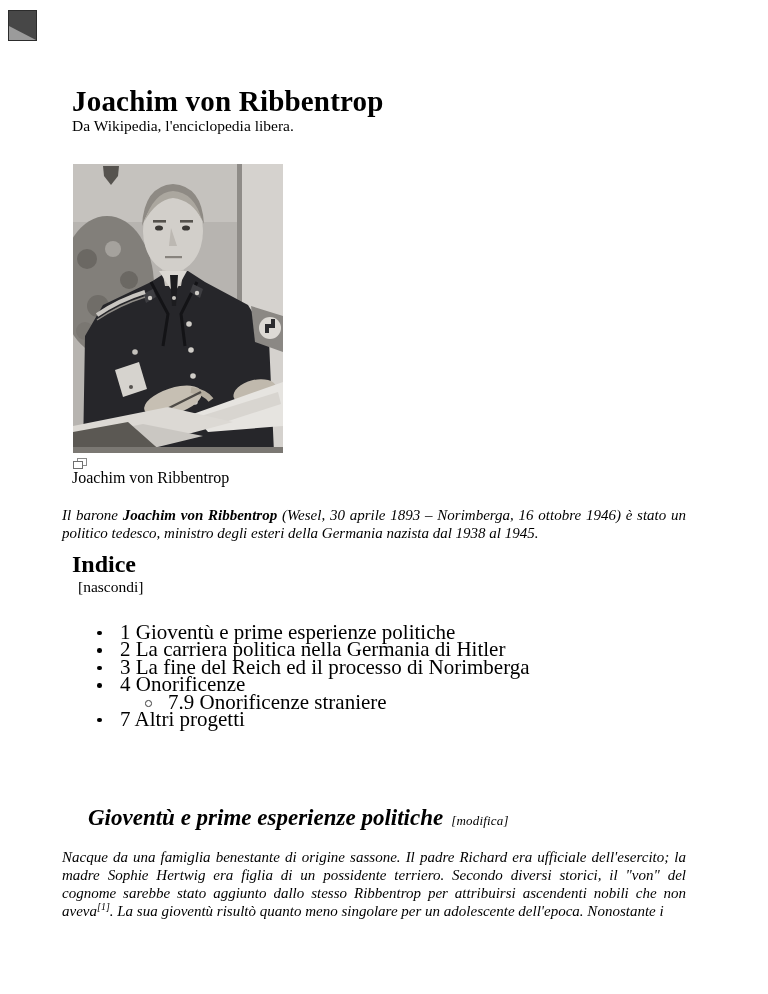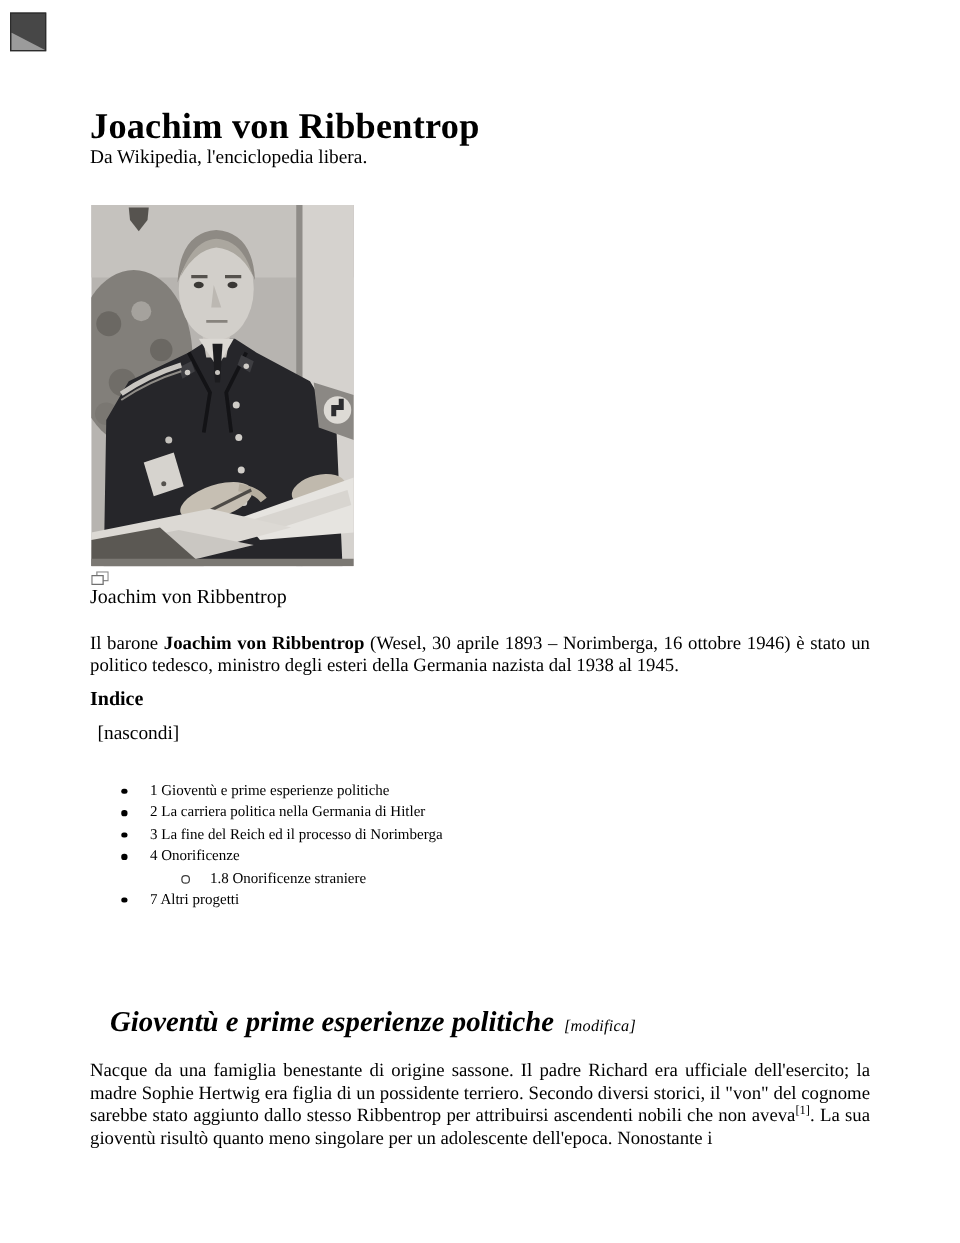--- a/index.html
+++ b/index.html
@@ -19,34 +19,34 @@
   }
   h1.title{
     left:72px;top:86px;margin:0;position:absolute;
     font-size:29px;font-weight:bold;line-height:1.1;letter-spacing:.2px;white-space:nowrap;
   }
   .subtitle{left:72px;top:117px;font-size:15.5px;line-height:18px;position:absolute;}
   .photo{left:73px;top:164px;width:210px;height:289px;position:absolute;}
   .magnify{left:73px;top:456px;position:absolute;width:14px;height:12px;}
   .caption{left:72px;top:469px;font-size:16px;line-height:18px;position:absolute;}
   .para{
-    left:72px;width:624px;position:absolute;margin:0;
-    font-size:15px;line-height:18px;text-align:justify;
+    left:62px;width:624px;position:absolute;margin:0;
+    font-size:15px;line-height:18px;text-align:justify;font-style:italic;
   }
   .p1{top:506px;}
   .p2{top:848px;}
   .p2 sup{font-size:10px;line-height:0;vertical-align:super;}
   h2.indice{
     left:72px;top:550px;margin:0;position:absolute;
-    font-size:16px;font-weight:bold;line-height:1.2;
+    font-size:24px;font-weight:bold;line-height:1.2;
   }
   .nascondi{left:78px;top:578px;font-size:15.5px;position:absolute;}
   ul.toc{
     left:72px;top:624px;width:640px;position:absolute;
-    margin:0;padding:0;list-style:none;font-size:12px;
+    margin:0;padding:0;list-style:none;font-size:21px;
   }
   ul.toc li{position:relative;line-height:17.4px;padding-left:48px;}
   ul.toc li.lv1::before{
     content:"";position:absolute;left:25px;top:6.8px;width:4.6px;height:4.6px;
     background:#000;border-radius:50%;
   }
   ul.toc li.lv2{padding-left:96px;}
   ul.toc li.lv2::before{
     content:"";position:absolute;left:73px;top:6.3px;width:4.6px;height:4.6px;
     background:transparent;border:1.1px solid #3c3c3c;border-radius:50%;box-sizing:content-box;
@@ -140,19 +140,19 @@
 
 <h2 class="indice">Indice</h2>
 
 <div class="nascondi">[nascondi]</div>
 
 <ul class="toc">
   <li class="lv1"><span>1 Gioventù e prime esperienze politiche</span></li>
   <li class="lv1"><span>2 La carriera politica nella Germania di Hitler</span></li>
   <li class="lv1"><span>3 La fine del Reich ed il processo di Norimberga</span></li>
   <li class="lv1"><span>4 Onorificenze</span></li>
-  <li class="lv2"><span>1.8 Onorificenze straniere</span></li>
+  <li class="lv2"><span>7.9 Onorificenze straniere</span></li>
   <li class="lv1"><span>7 Altri progetti</span></li>
 </ul>
 
 <h2 class="sect"><span>Gioventù e prime esperienze politiche</span><span class="modifica">[modifica]</span></h2>
 
 <p class="para p2"><span>Nacque da una famiglia benestante di origine sassone. Il padre Richard era ufficiale dell'esercito; la madre Sophie Hertwig era figlia di un possidente terriero. Secondo diversi storici, il "von" del cognome sarebbe stato aggiunto dallo stesso Ribbentrop per attribuirsi ascendenti nobili che non aveva</span><sup>[1]</sup><span>. La sua gioventù risultò quanto meno singolare per un adolescente dell'epoca. Nonostante i</span></p>
 
 </body></html>

